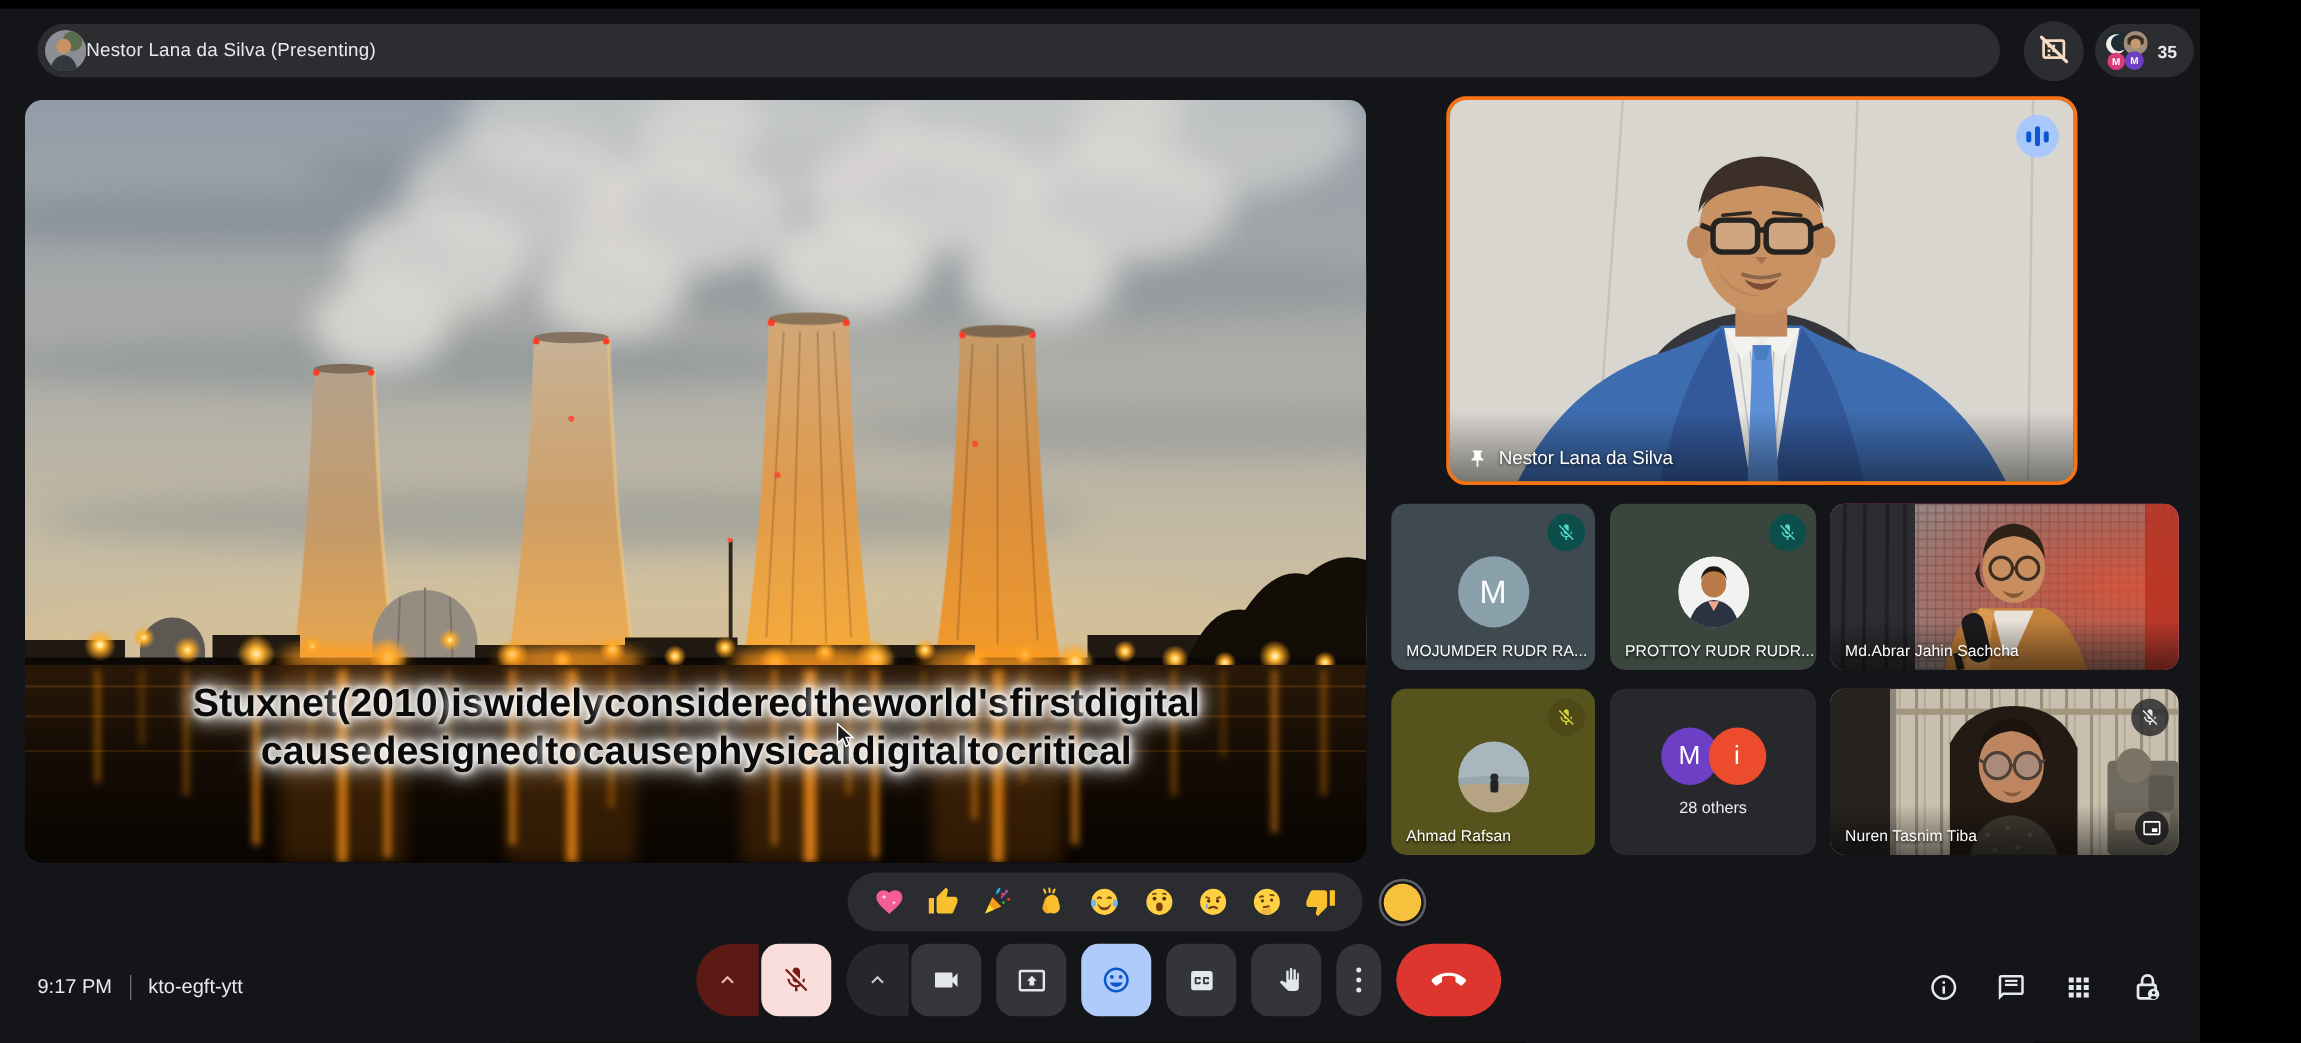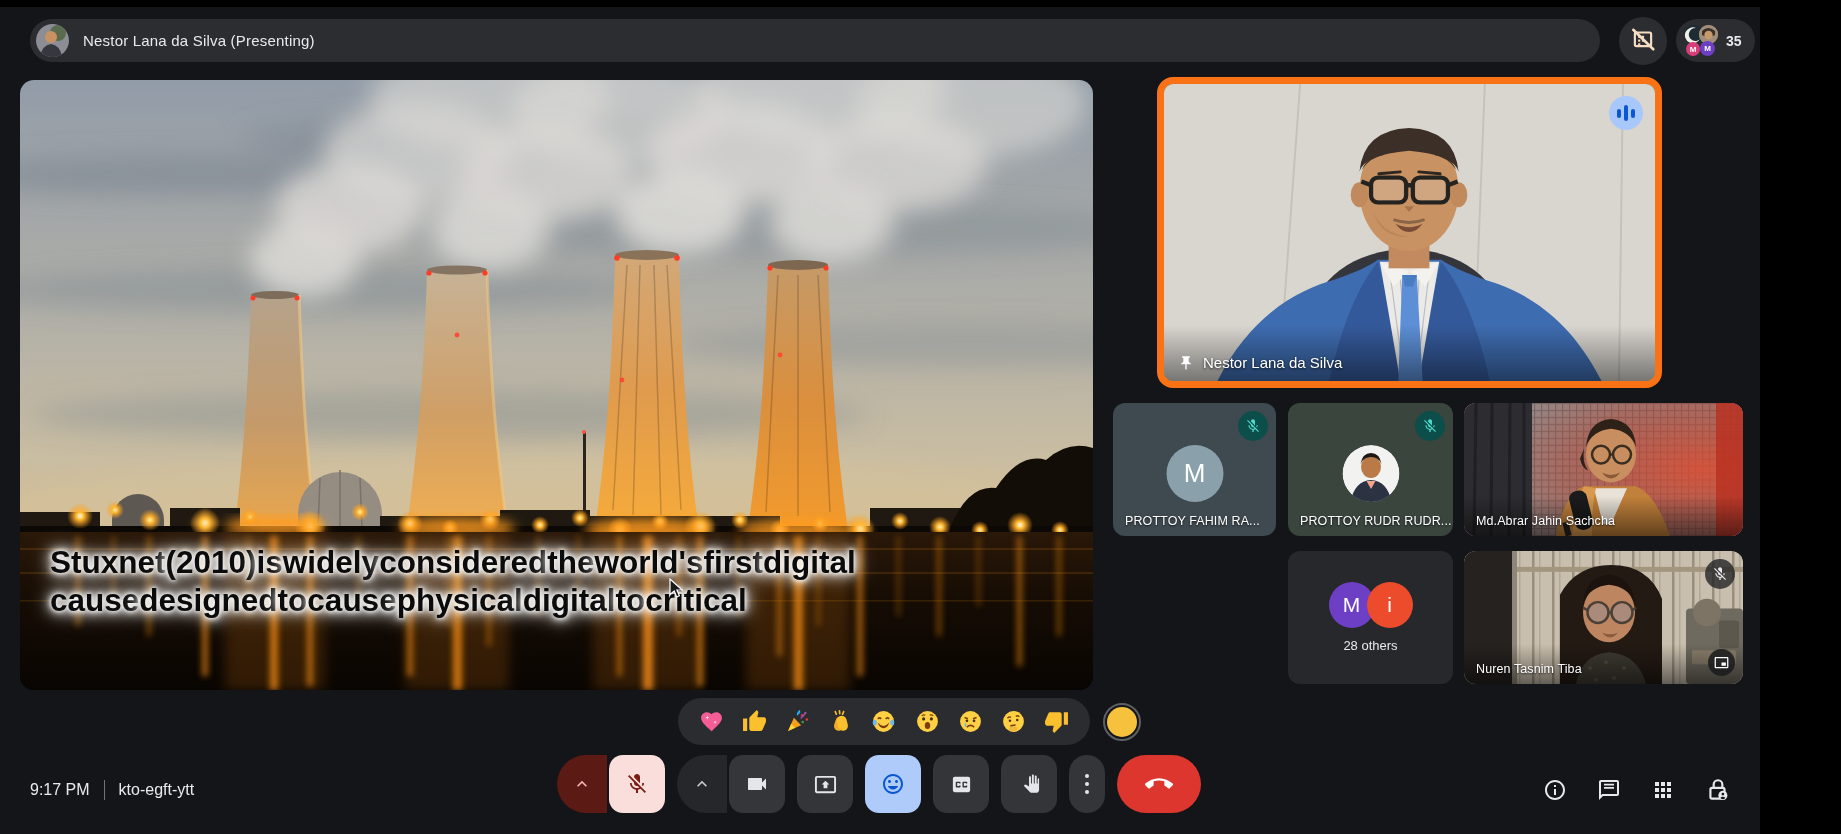--- a/index.html
+++ b/index.html
@@ -2,21 +2,21 @@
 <html><head>
 <meta charset="utf-8">
 <style>
   *{margin:0;padding:0;box-sizing:border-box}
   html,body{width:1841px;height:834px;background:#000;overflow:hidden;
     font-family:"Liberation Sans",sans-serif;-webkit-font-smoothing:antialiased}
   .ui{position:absolute;left:0;top:7px;width:1760px;height:827px;background:#141519}
 
   
   .presenter-pill{position:absolute;left:30px;top:12px;width:1570px;height:43px;
-    border-radius:22px;background:#2b2d31;display:flex;align-items:center;gap:14px;padding:0 6px}
+    border-radius:22px;background:#2b2d31;display:flex;align-items:center;padding:0 6px}
   .presenter-avatar{width:33px;height:33px;border-radius:50%;overflow:hidden;flex:0 0 auto}
   .presenter-label{color:#e8eaed;font-size:15px;letter-spacing:.2px}
   .round-btn{position:absolute;left:1619px;top:10px;width:48px;height:48px;border-radius:50%;
     background:#2b2d31;display:flex;align-items:center;justify-content:center}
   .ppl-pill{position:absolute;left:1676px;top:12px;height:43px;border-radius:22px;background:#2b2d31;
     display:flex;align-items:center;gap:7px;padding:0 13px 0 8px}
   .avatar-cluster{position:relative;width:35px;height:33px}
   .avatar-cluster .a{position:absolute;border-radius:50%;display:flex;align-items:center;justify-content:center;
     font-size:8px;font-weight:bold;color:#fff}
   .a1{left:0;top:1px;width:19px;height:19px;background:#1d2b33;overflow:hidden}
@@ -29,25 +29,25 @@
   .slide{position:absolute;left:20px;top:73px;width:1073px;height:610px;border-radius:14px;
     overflow:hidden;background:#000}
   .slide svg.scene{position:absolute;left:0;top:0}
   .slide-title{position:absolute;left:30px;top:10px;font-size:43px;font-weight:bold;color:#0b0b0b;
     letter-spacing:-.5px;
     text-shadow:0 0 4px #fff,0 0 7px #fff,0 0 12px #fff,0 0 18px #fff,0 0 26px rgba(255,255,255,.85)}
   .slide-caption{position:absolute;left:30px;top:464px;width:1014px;font-size:31.5px;font-weight:bold;
     color:#0b0b0b;line-height:37.5px;
     text-shadow:0 0 4px #fff,0 0 7px #fff,0 0 12px #fff,0 0 17px #fff,0 0 24px rgba(255,255,255,.85)}
   .cap-line{white-space:nowrap}
-  .cap-line.justified{display:flex;justify-content:flex-start;white-space:normal}
+  .cap-line.justified{display:flex;justify-content:center;white-space:normal}
 
   
   .pinned{position:absolute;left:1157px;top:70px;width:505px;height:311px;border-radius:16px;
-    border:7px solid #f97316;overflow:hidden;background:#15803d}
+    border:3px solid #f97316;overflow:hidden;background:#15803d}
   .pinned .shade{position:absolute;left:0;bottom:0;width:100%;height:56px;
     background:linear-gradient(0deg,rgba(0,0,0,.45),rgba(0,0,0,0))}
   .pinned-name{position:absolute;left:14px;bottom:10px;display:flex;align-items:center;gap:9px;
     color:#fff;font-size:15px;text-shadow:0 1px 3px rgba(0,0,0,.8)}
   .audio-badge{position:absolute;right:12px;top:12px;width:34px;height:34px;border-radius:50%;
     background:#a8c7fa;display:flex;align-items:center;justify-content:center;gap:3px}
   .audio-badge i{display:block;width:4px;border-radius:2px;background:#0b57d0}
   .ab1{height:9px}.ab2{height:16px}.ab3{height:9px}
 
   
@@ -538,21 +538,21 @@
       </div>
   </div>
 
   <div class="tile t1">
     <div class="avatar-circle">M</div>
     <div class="mic-badge badge-teal">
         <svg width="16" height="16" viewBox="0 0 24 24">
           <use href="#ic-mic-off"></use>
         </svg>
       </div>
-    <div class="tile-name">PROTTOY FAHIM RA...</div>
+    <div class="tile-name">MOJUMDER RUDR RA...</div>
   </div>
 
   <div class="tile t2">
     <div class="avatar-circle">
       <svg width="57" height="57" viewBox="0 0 57 57">
           <circle cx="28.5" cy="28.5" r="28.5" fill="#f2f2f0"></circle>
           <ellipse cx="28.5" cy="22" rx="10" ry="11" fill="#b97a48"></ellipse>
           <path d="M18,19 Q20,8 28.5,8 Q37,8 39,19 Q36,12 28.5,12 Q21,12 18,19Z" fill="#1f1712"></path>
           <path d="M8,57 Q12,36 28.5,35 Q45,36 49,57 Z" fill="#2b3342"></path>
           <polygon points="24,36 33,36 28.5,44" fill="#f2a58c"></polygon>
@@ -604,20 +604,37 @@
       <path d="M138,70 q9,5 18,0 q-4,6 -9,6 q-5,0 -9,-6z" fill="#8a5a38"></path>
       <g>
           <rect x="108" y="88" width="18" height="40" rx="8" fill="#1b1b1d" transform="rotate(-14 117 108)"></rect>
           <rect x="100" y="120" width="6" height="14" fill="#222" transform="rotate(-14 103 127)"></rect>
         </g>
     </svg>
     <div class="tile-shade"></div>
     <div class="tile-name">Md.Abrar Jahin Sachcha</div>
   </div>
 
+  <div class="tile t4">
+    <div class="avatar-circle">
+      <svg width="57" height="57" viewBox="0 0 57 57">
+          <circle cx="28.5" cy="28.5" r="28.5" fill="#a9b6bd"></circle>
+          <path d="M0,34 Q14,30 28,33 Q43,36 57,33 L57,57 L0,57 Z" fill="#b5a384"></path>
+          <path d="M0,30 Q20,26 57,29 L57,34 Q30,33 0,35 Z" fill="#98a7ae"></path>
+          <ellipse cx="29" cy="29" rx="3.2" ry="3.2" fill="#2a2a2a"></ellipse>
+          <rect x="25.8" y="31" width="6.4" height="10" rx="2" fill="#20242a"></rect>
+        </svg>
+    </div>
+    <div class="mic-badge badge-olive">
+        <svg width="16" height="16" viewBox="0 0 24 24">
+          <use href="#ic-mic-off"></use>
+        </svg>
+      </div>
+    <div class="tile-name">Ahmad Rafsan</div>
+  </div>
 
   <div class="tile t5">
     <div class="others-wrap">
       <div class="others-circles">
         <div class="oc oc-m">M</div>
         <div class="oc oc-i">i</div>
       </div>
       <div class="others-label">28 others</div>
     </div>
   </div>

